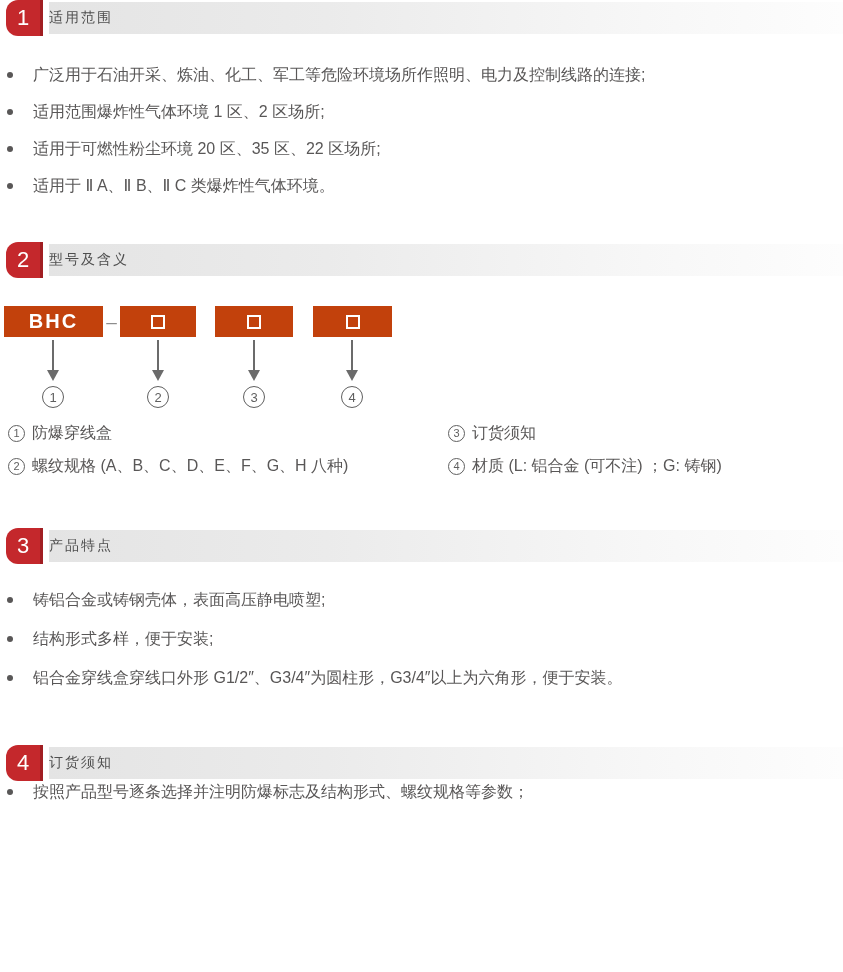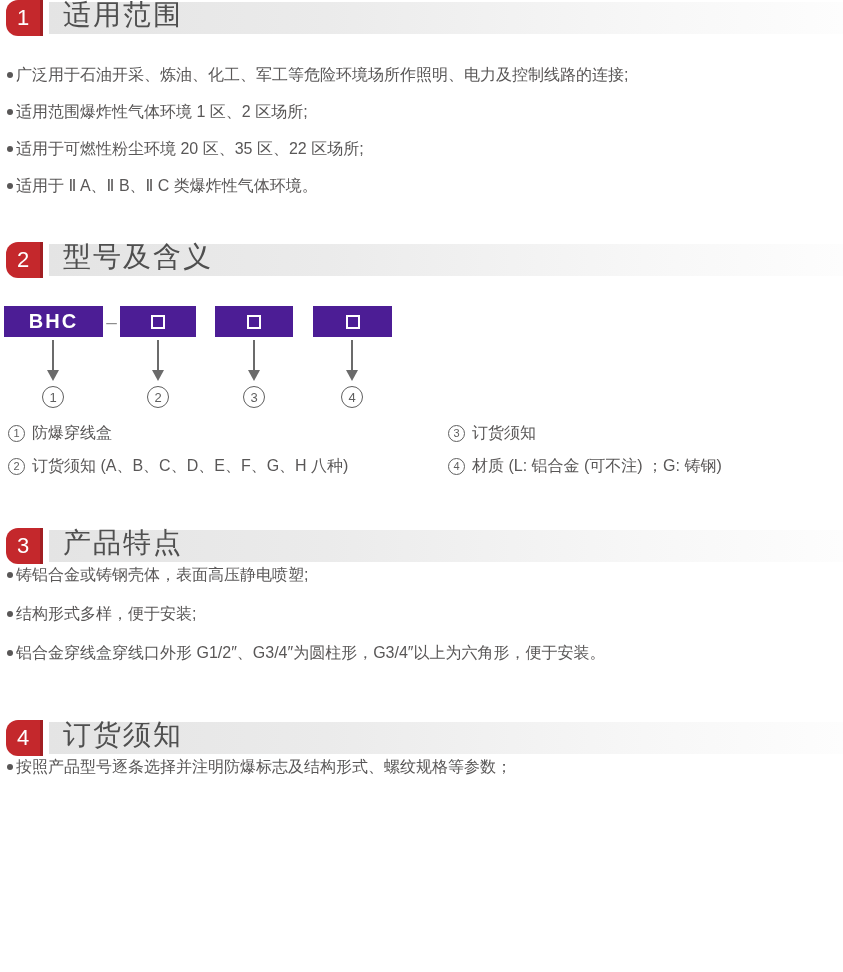--- a/index.html
+++ b/index.html
@@ -14,40 +14,40 @@
   .badge {
     width:37px; height:36px; margin-left:6px;
     background:#c4282c; border-right:3px solid #a11e22;
     border-radius:12px 0 0 12px;
     color:#ffffff; font-size:22px; line-height:36px; text-align:center;
     flex:0 0 auto;
   }
   .bar {
     flex:1 1 auto; height:32px; margin-left:6px;
     background:linear-gradient(90deg,#e4e4e4 0%,#ebebeb 35%,#f7f7f7 75%,#fdfdfd 100%);
-    display:flex; align-items:flex-end; padding-left:14px;
-    font-size:28px; color:#4f4f4f; letter-spacing:2px;
+    display:flex; align-items:center; 
+    font-size:14px; color:#4f4f4f; letter-spacing:2px;
   }
   
-  .bullet-line { position:relative; padding-left:16px; line-height:22px; margin-bottom:15px; }
+  .bullet-line { position:relative; padding-left:33px; line-height:22px; margin-bottom:15px; }
   .bullet-line .dot {
     position:absolute; left:7px; top:8px; width:6px; height:6px;
     background:#595757; border-radius:50%;
   }
   .s1-list { margin-top:28px; }
   .s2-header { margin-top:45px; }
   .s3-header { margin-top:50px; }
-  .s3-list { }
+  .s3-list { margin-top:25px; }
   .s3-list .bullet-line { margin-bottom:17px; }
   .s4-header { margin-top:56px; }
   .s4-list { }
   
   .diagram { position:relative; height:200px; }
   .mbox {
-    position:absolute; top:28px; height:31px; background:#4c1d95;
+    position:absolute; top:28px; height:31px; background:#c2410c;
     display:flex; align-items:center; justify-content:center;
   }
   .mbox-1 { left:4px;  width:99px; color:#ffffff; font-size:20px; font-weight:bold; letter-spacing:2px; }
   .mbox-2 { left:120px; width:76px; }
   .mbox-3 { left:215px; width:78px; }
   .mbox-4 { left:313px; width:79px; }
   .sq { width:14px; height:14px; border:2px solid #ffffff; }
   .mdash {
     position:absolute; left:103px; top:28px; width:17px; height:31px;
     display:flex; align-items:center; justify-content:center;
@@ -151,21 +151,21 @@
   <div class="mcircle mc-2">2</div>
   <div class="mcircle mc-3">3</div>
   <div class="mcircle mc-4">4</div>
 
   <div class="legend-item li-1">
     <span class="lcircle">1</span>
     <span>防爆穿线盒</span>
   </div>
   <div class="legend-item li-2">
     <span class="lcircle">2</span>
-    <span>订货须知 (A、B、C、D、E、F、G、H 八种)</span>
+    <span>螺纹规格 (A、B、C、D、E、F、G、H 八种)</span>
   </div>
   <div class="legend-item li-3">
     <span class="lcircle">3</span>
     <span>订货须知</span>
   </div>
   <div class="legend-item li-4">
     <span class="lcircle">4</span>
     <span>材质 (L: 铝合金 (可不注) ；G: 铸钢)</span>
   </div>
 </div>

